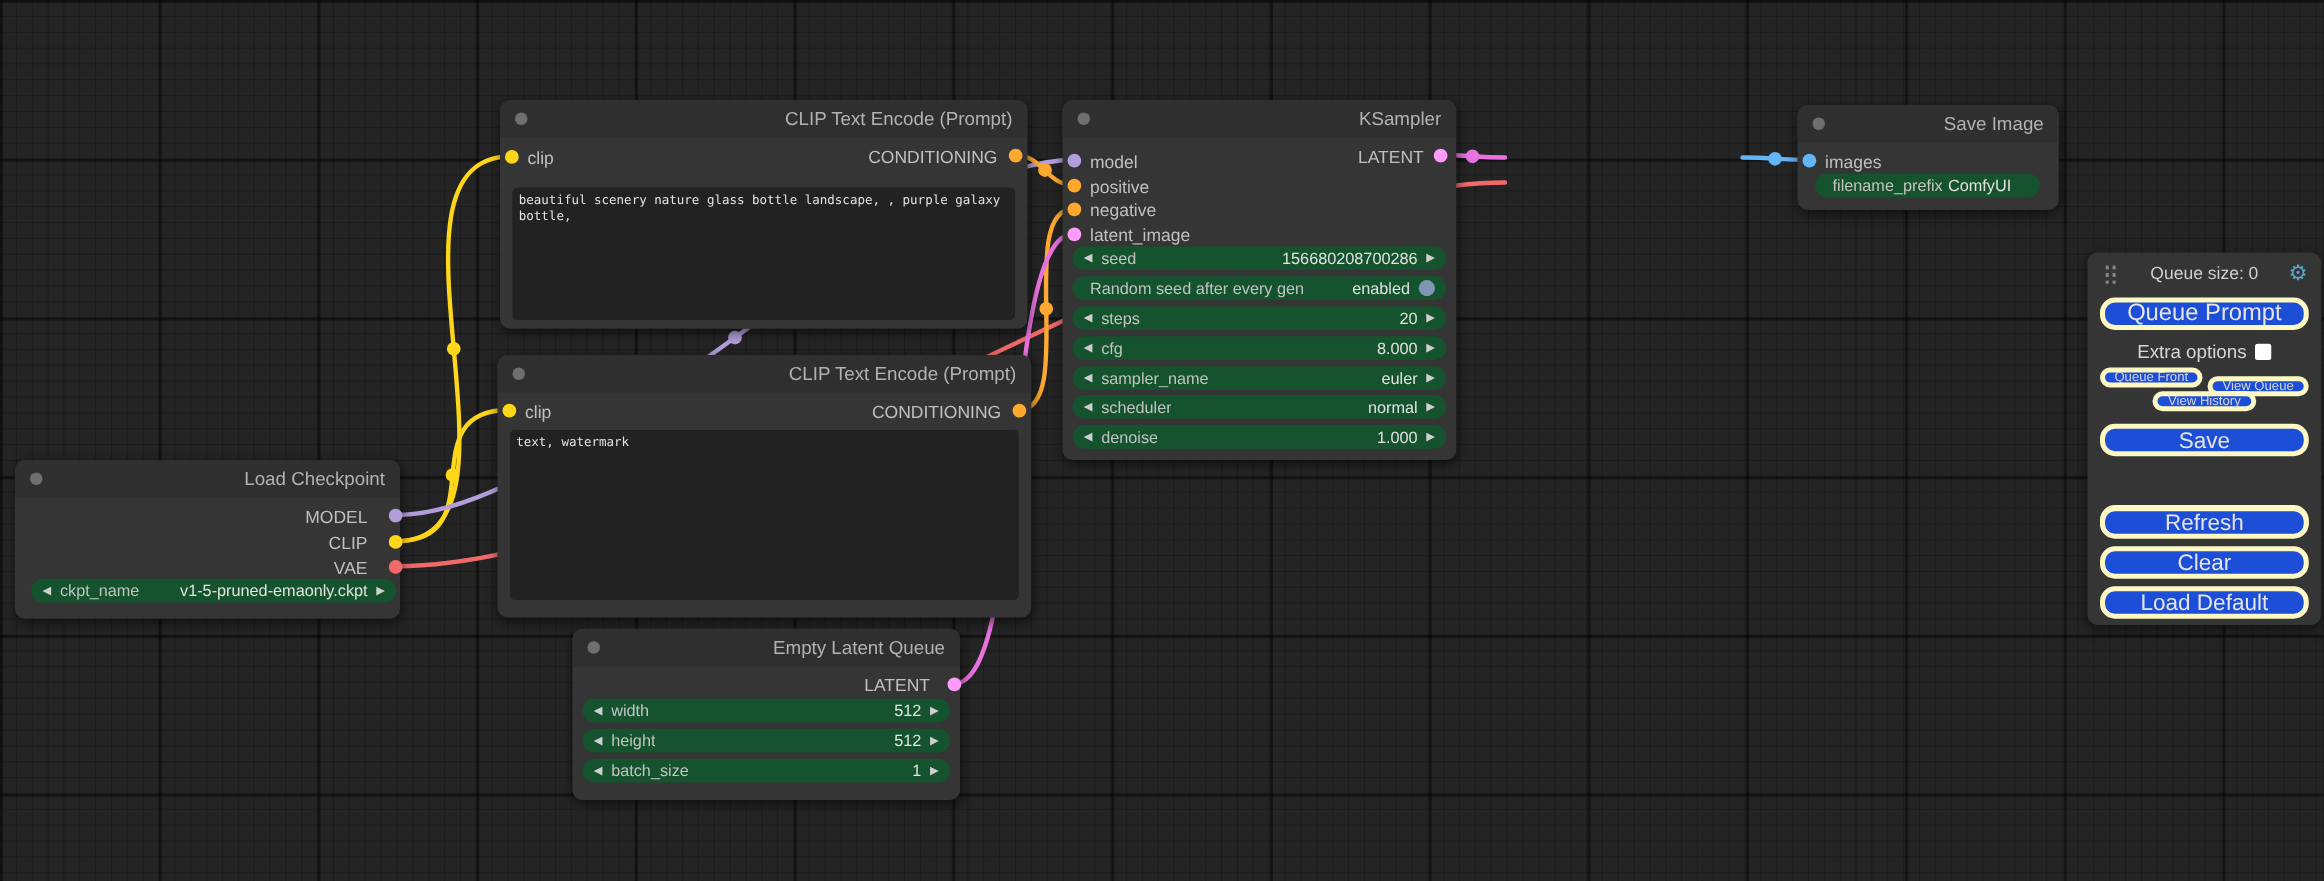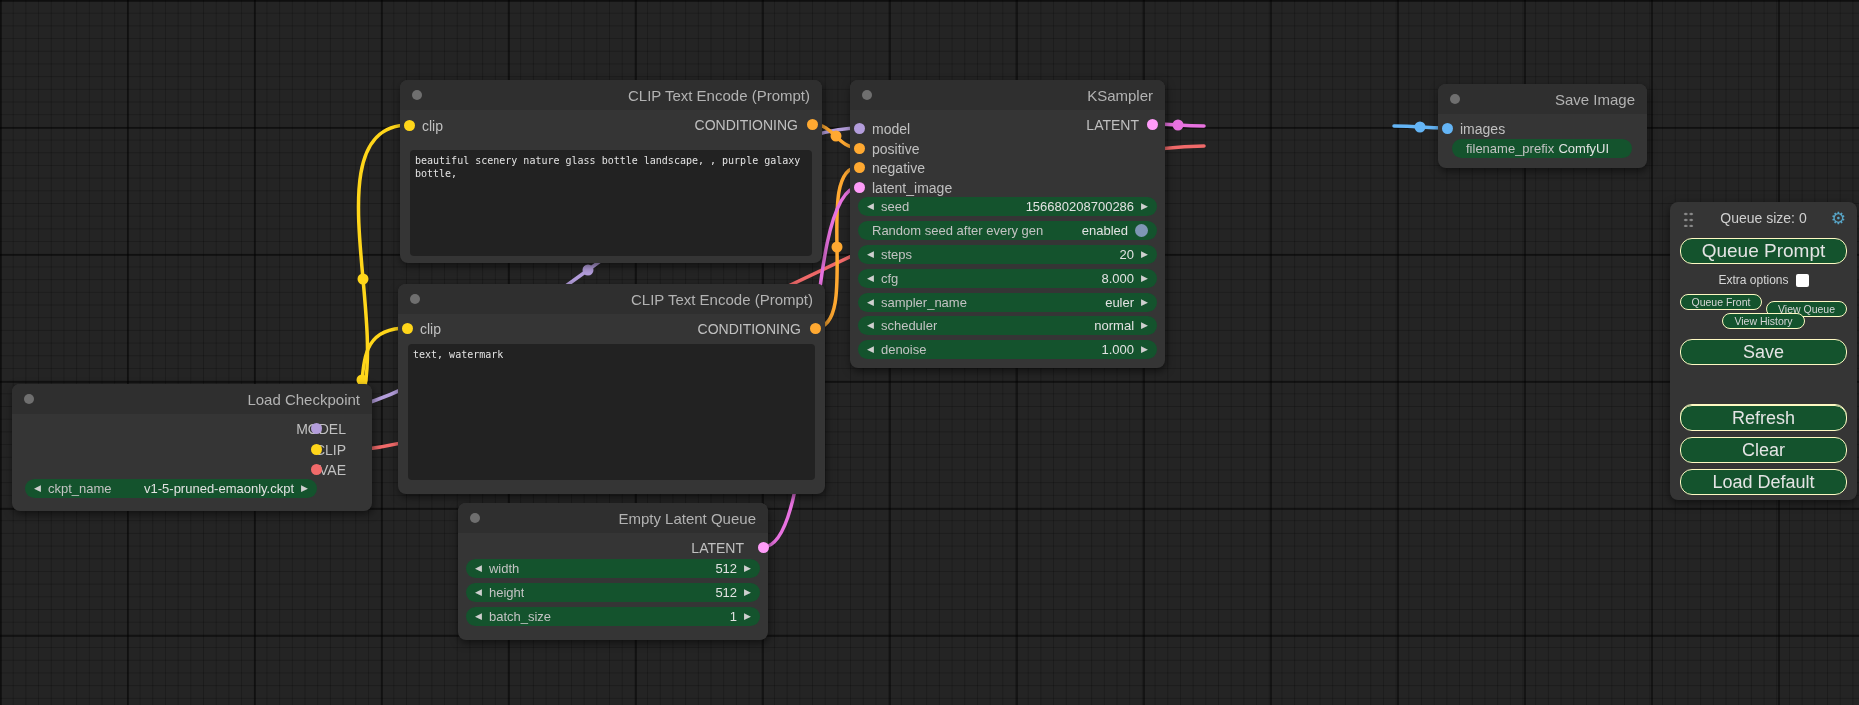--- a/index.html
+++ b/index.html
@@ -52,28 +52,28 @@
   }
   .qheader{position:relative;height:32px;display:flex;align-items:center;justify-content:center;
     font-size:14px;color:#cfcfcf;}
   .drag-handle{
     position:absolute;left:13px;top:9px;width:11px;height:16px;
     background:radial-gradient(circle, #8a8a8a 1.4px, transparent 1.6px);
     background-size:5.5px 6px;
   }
   .gear{position:absolute;right:11px;top:6px;font-size:17px;color:#58a6c8;cursor:pointer;}
   .qbtn{
-    position:absolute;background:#14532d;border:1px solid #fef9c3;border-radius:12px;
+    position:absolute;background:#1d4ed8;border:4px solid #fef9c3;border-radius:12px;
     color:#e4e4e4;display:flex;align-items:center;justify-content:center;
     box-sizing:border-box;cursor:pointer;
   }
   .qbtn.big{left:10px;width:167px;height:26px;font-size:18px;}
   .qbtn.small{height:16px;border-radius:999px;font-size:10.5px;color:#d6d6d6;}
   .extra-row{position:absolute;left:0;top:71px;width:100%;display:flex;align-items:center;
-    justify-content:center;gap:7px;font-size:12px;color:#d6d6d6;}
+    justify-content:center;gap:7px;font-size:15px;color:#d6d6d6;}
   .checkbox{width:13px;height:13px;background:#ffffff;border-radius:2px;flex:none;cursor:pointer;}
 </style>
 </head>
 <body>
 
 <div id="canvas">
 
   <svg id="links" width="1859" height="705">
 
     <path d="M317,433 C437,433 289,125 409,125" stroke="#ffd61a" stroke-width="3.5" fill="none" stroke-linecap="round"></path>
@@ -97,21 +97,21 @@
     <path d="M763,547 C823,547 799,187 859,187" stroke="#e872e0" stroke-width="3.5" fill="none" stroke-linecap="round"></path>
     <circle cx="811" cy="367" r="5.5" fill="#e872e0"></circle>
 
     <path d="M1152,124 C1178,124 1178,126 1204,126" stroke="#e872e0" stroke-width="3.5" fill="none" stroke-linecap="round"></path>
     <circle cx="1178" cy="125" r="5.5" fill="#e872e0"></circle>
 
     <path d="M1394,126 C1420,126 1421,128 1447,128" stroke="#64b5f6" stroke-width="3.5" fill="none" stroke-linecap="round"></path>
     <circle cx="1420" cy="127" r="5.5" fill="#64b5f6"></circle>
   </svg>
 
-  <div class="node" style="left:12px;top:384px;width:360px;height:127px;">
+  <div class="node" style="left:12px;top:368px;width:308px;height:127px;">
     <div class="ntitle">
       <span class="tdot"></span>
       <span>Load Checkpoint</span>
     </div>
     <span class="slotlbl outlbl" style="right:26px;top:37px;">MODEL</span>
     <span class="dot c-model" style="left:299px;top:38.5px;"></span>
     <span class="slotlbl outlbl" style="right:26px;top:58px;">CLIP</span>
     <span class="dot c-clip" style="left:299px;top:59.5px;"></span>
     <span class="slotlbl outlbl" style="right:26px;top:78px;">VAE</span>
     <span class="dot c-vae" style="left:299px;top:79.5px;"></span>

